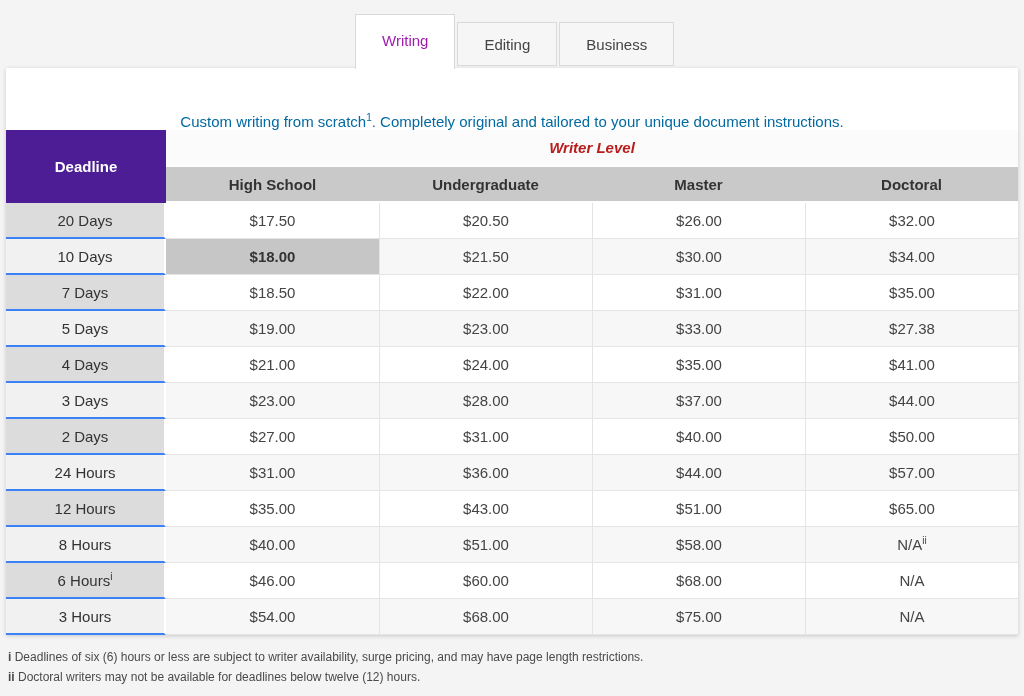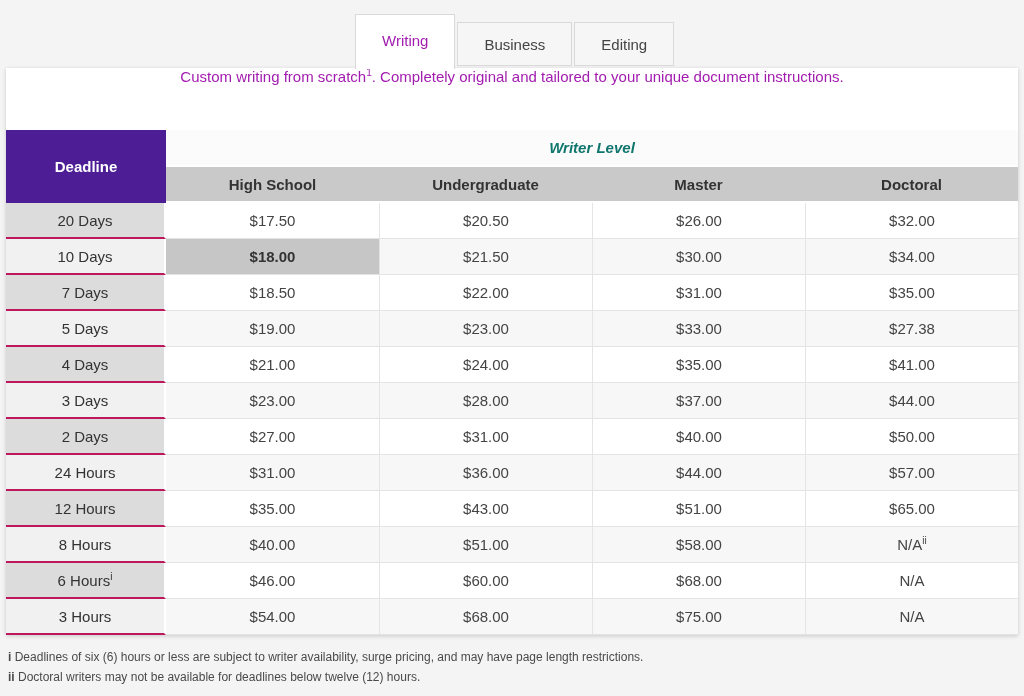--- a/index.html
+++ b/index.html
@@ -45,24 +45,24 @@
   .card {
     margin: 0 6px;
     background: #ffffff;
     box-shadow: 0 1px 4px rgba(0,0,0,0.18);
     position: relative;
     z-index: 1;
   }
   .description {
     height: 62px;
     display: flex;
-    align-items: flex-start;
+    align-items: flex-end;
     justify-content: center;
     font-size: 15px;
-    color: #a21caf;
+    color: #0369a1;
   }
   sup { font-size: 10px; vertical-align: super; line-height: 0; }
   
   table.pricing {
     width: 100%;
     border-collapse: separate;
     border-spacing: 0;
     table-layout: fixed;
     font-size: 15px;
   }
@@ -72,34 +72,34 @@
     background: #4c1d95;
     color: #ffffff;
     font-weight: bold;
     font-size: 15px;
     height: 73px;
   }
   th.group {
     background: #fbfbfb;
     font-style: italic;
     font-weight: bold;
-    color: #0f766e;
+    color: #b91c1c;
     height: 37px;
     border-bottom: 2px solid #ffffff;
   }
   th.level {
     background: #c9c9c9;
     color: #333;
     font-weight: bold;
     height: 36px;
     border-bottom: 2px solid #ffffff;
   }
   td { height: 36px; }
   td.deadline {
-    border-bottom: 2px solid #be185d;
+    border-bottom: 2px solid #3b82f6;
     border-right: 2px solid #ffffff;
     color: #333;
   }
   tr.odd td.deadline  { background: #dcdcdc; }
   tr.even td.deadline { background: #f1f1f1; }
   td.price {
     border-bottom: 1px solid #e4e4e4;
     color: #444;
     cursor: pointer;
   }
@@ -118,22 +118,22 @@
     color: #4a4a4a;
     line-height: 20px;
   }
   .footnotes .marker { font-weight: bold; }
 </style>
 </head>
 <body>
 
 <div class="tabs-wrap">
   <div class="tab active">Writing</div>
+  <div class="tab">Editing</div>
   <div class="tab">Business</div>
-  <div class="tab">Editing</div>
 </div>
 
 <div class="card">
   <div class="description">
     <span>
       <span>Custom writing from scratch</span><sup>1</sup><span>. Completely original and tailored to your unique document instructions.</span>
     </span>
   </div>
 
   <table class="pricing">

